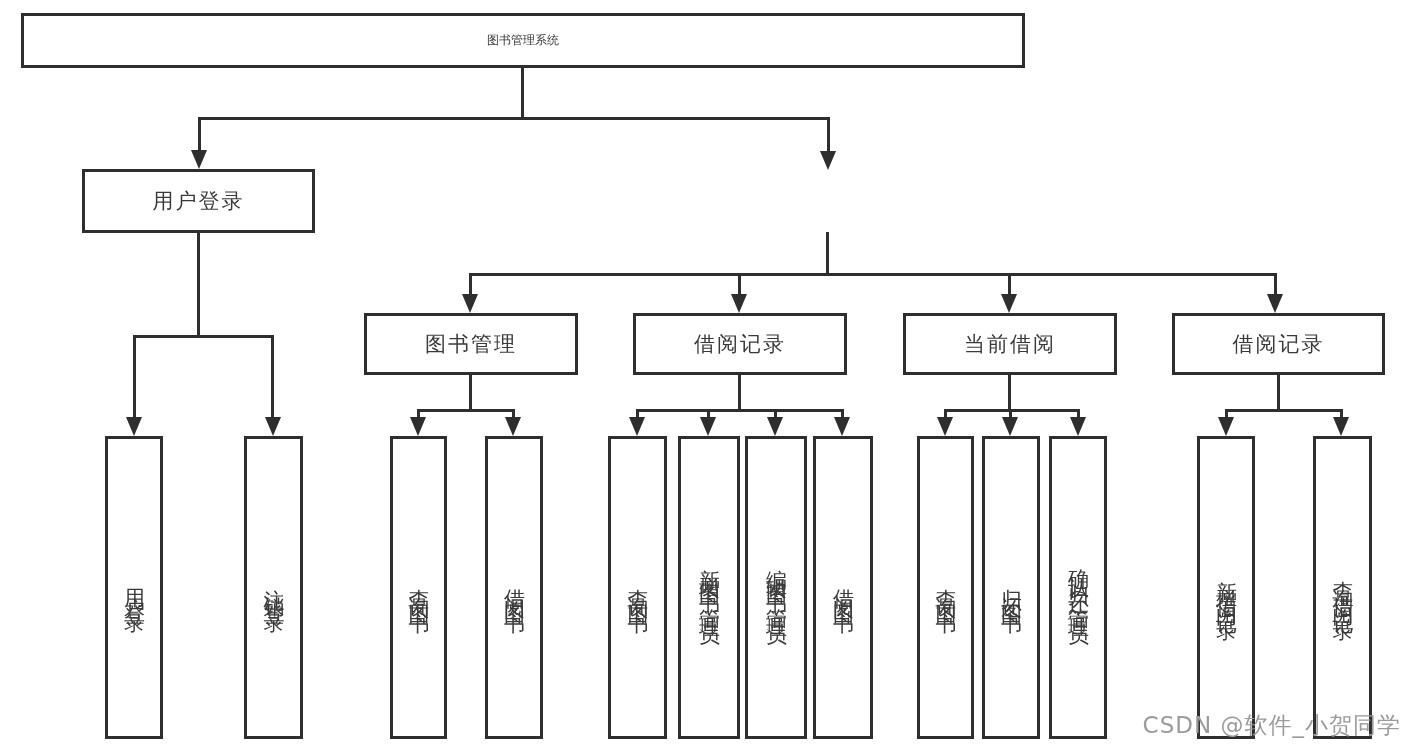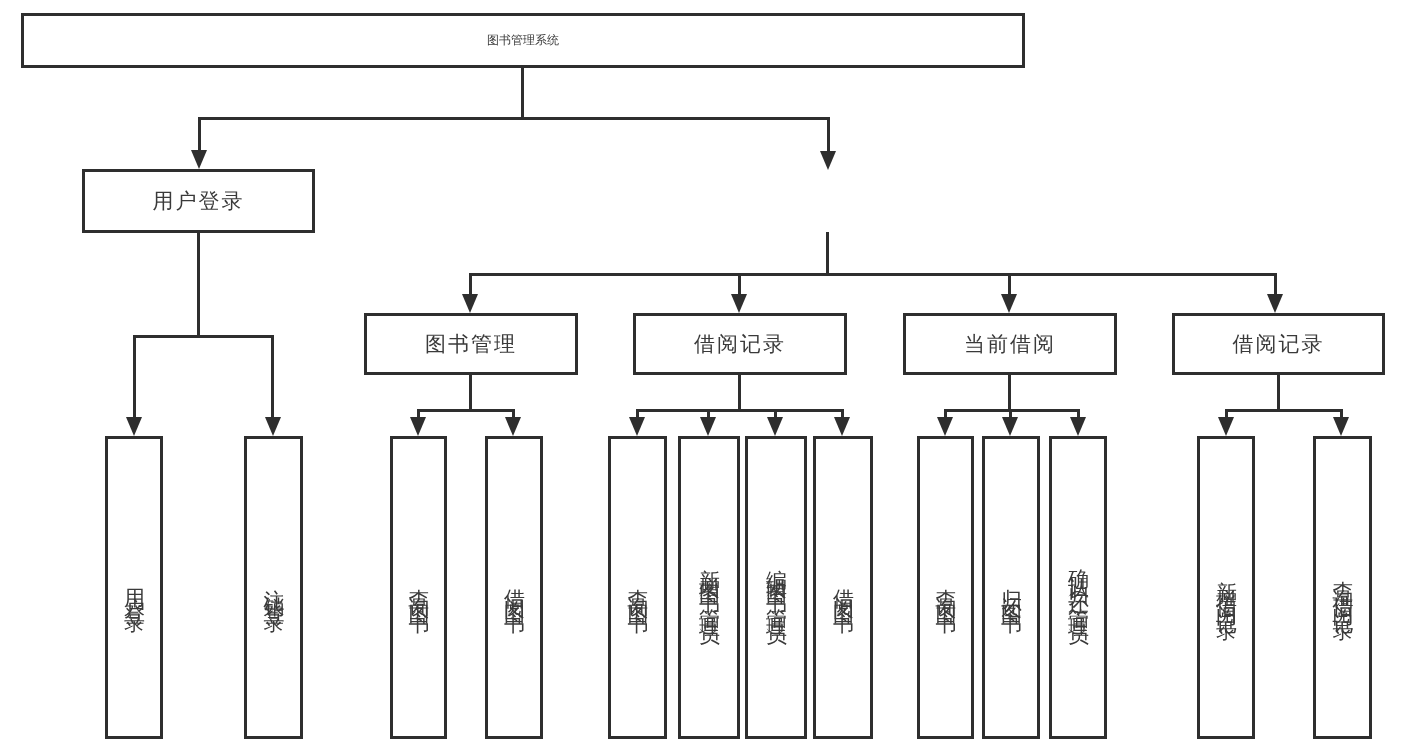--- a/index.html
+++ b/index.html
@@ -186,14 +186,15 @@
     <span>确认归还（管理员）</span>
   </div>
 
   <div class="node leaf" style="left:1197px; top:436px; width:58px; height:303px;">
     <span>新增借阅记录</span>
   </div>
   <div class="node leaf" style="left:1313px; top:436px; width:59px; height:303px;">
     <span>查询借阅记录</span>
   </div>
 
+  <div class="watermark">CSDN @软件_小贺同学</div>
 
 </div>
 
 </body></html>

